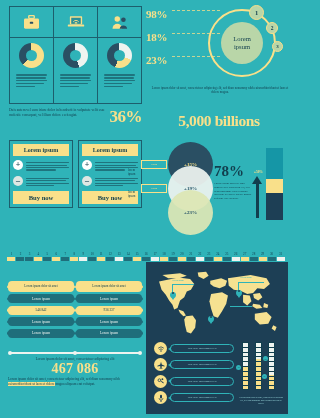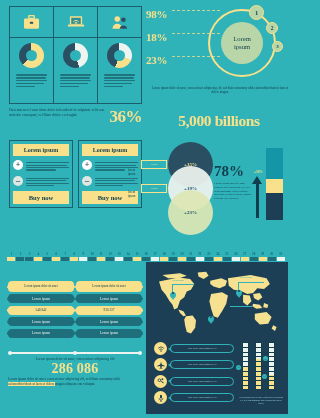--- a/index.html
+++ b/index.html
@@ -543,21 +543,21 @@
     </div>
 
   <div class="botleft">
     <div class="bl-rail">
       <span class="bl-rail-line"></span>
       <span class="dot2" style="left:0"></span>
       <span class="dot2" style="left:50%;margin-left:-2px"></span>
       <span class="dot2" style="right:0"></span>
     </div>
     <div class="bl-caption">Lorem ipsum dolor sit amet, consectetuer adipiscing elit</div>
-    <div class="bignum">286 086</div>
+    <div class="bignum">467 086</div>
     <div class="bl-para"><span>Lorem ipsum dolor sit amet, consectetuer adipiscing elit, sed diam nonummy nibh </span><span class="hl">euismodtincidunt ut laoreet dolore</span><span> magna aliquam erat volutpat.</span></div>
   </div>
 
   <div class="mappanel">
 
     <div class="map">
       <svg viewBox="0 0 300 160" preserveAspectRatio="none">
         <g fill="#f6e191">
 
           <path d="M12,28 L58,18 L86,22 L96,34 L88,48 L78,52 L72,66 L62,74 L56,92 L48,96 L44,84 L36,74 L28,60 L18,48 Z"></path>

